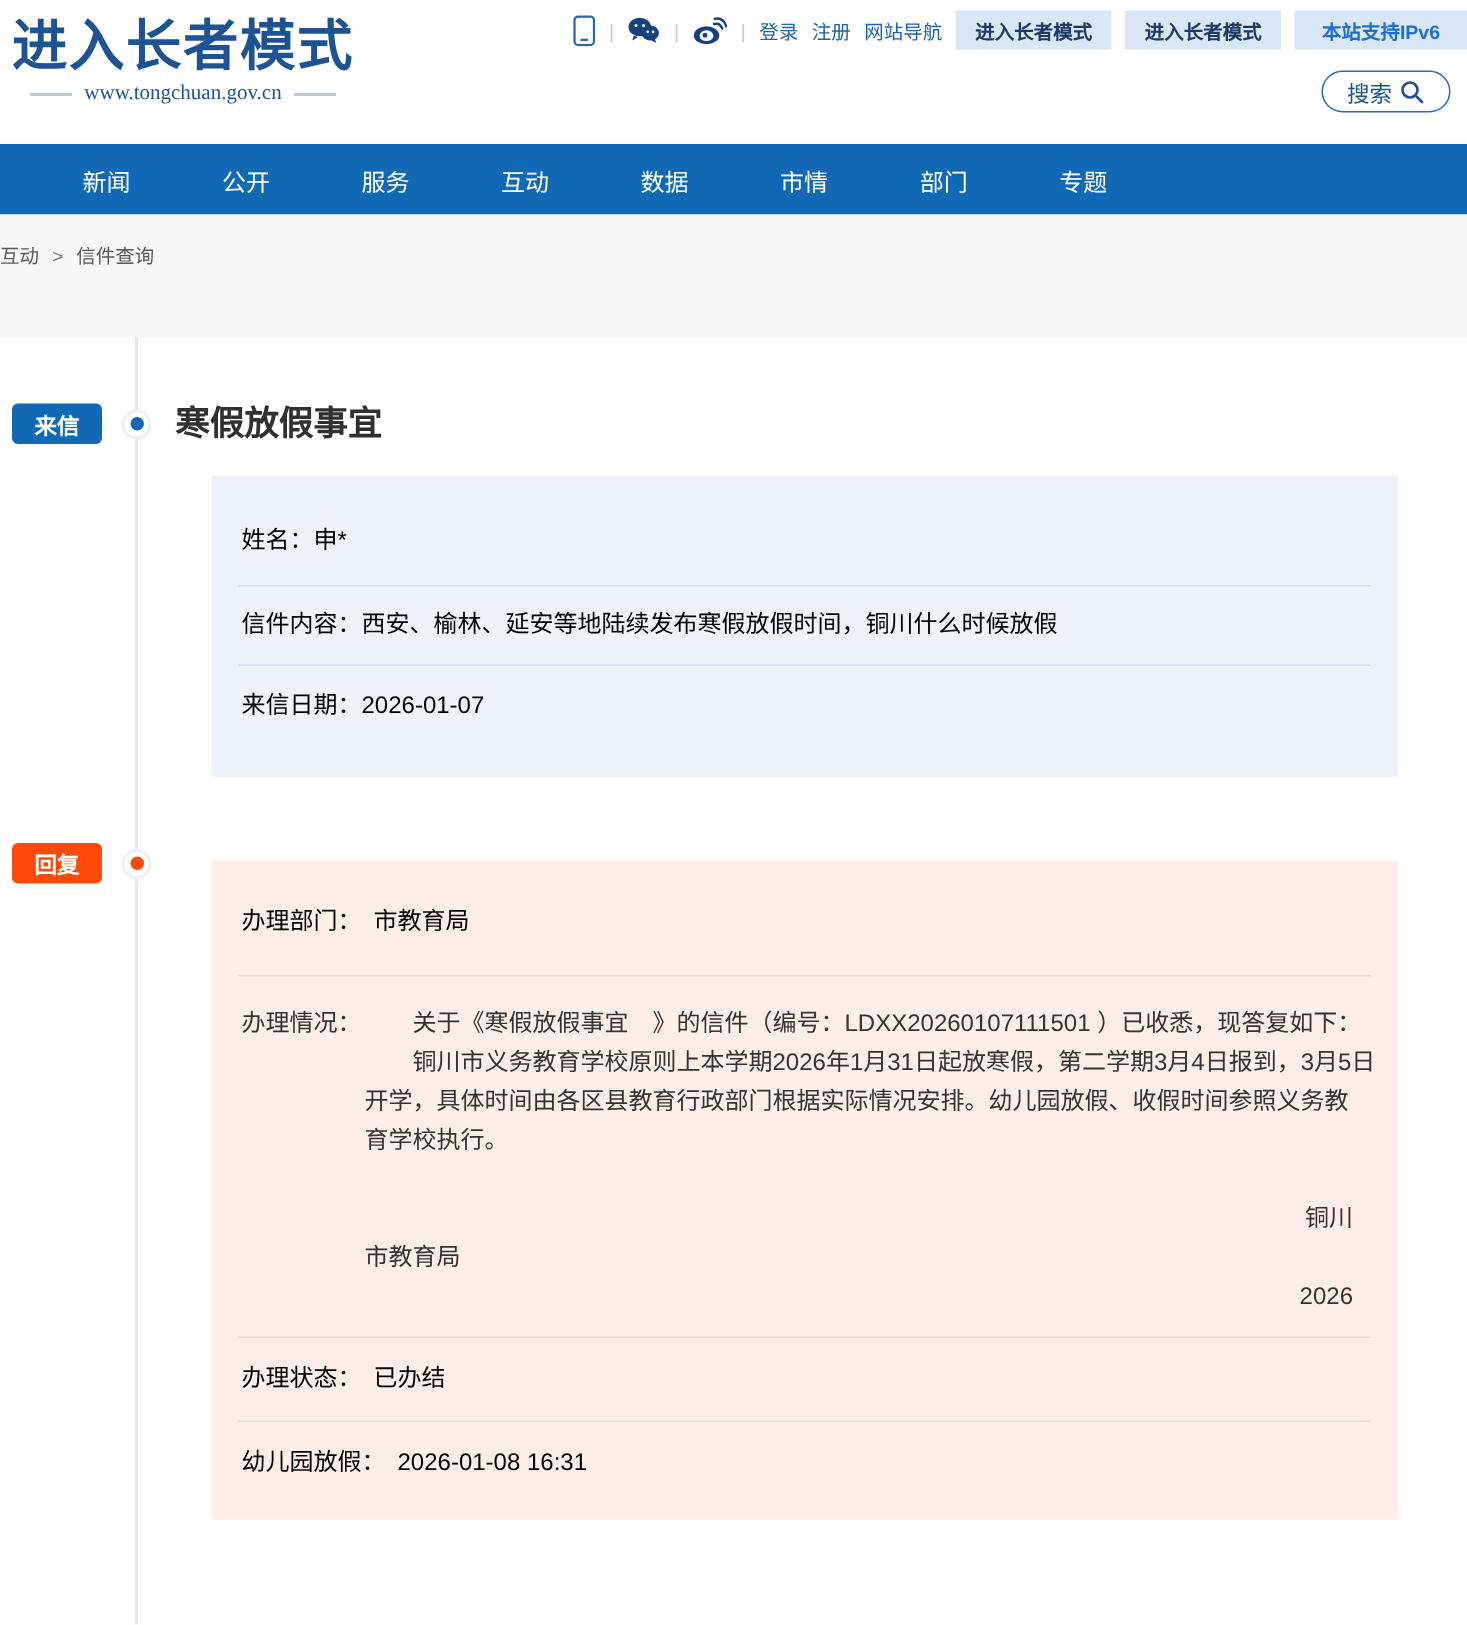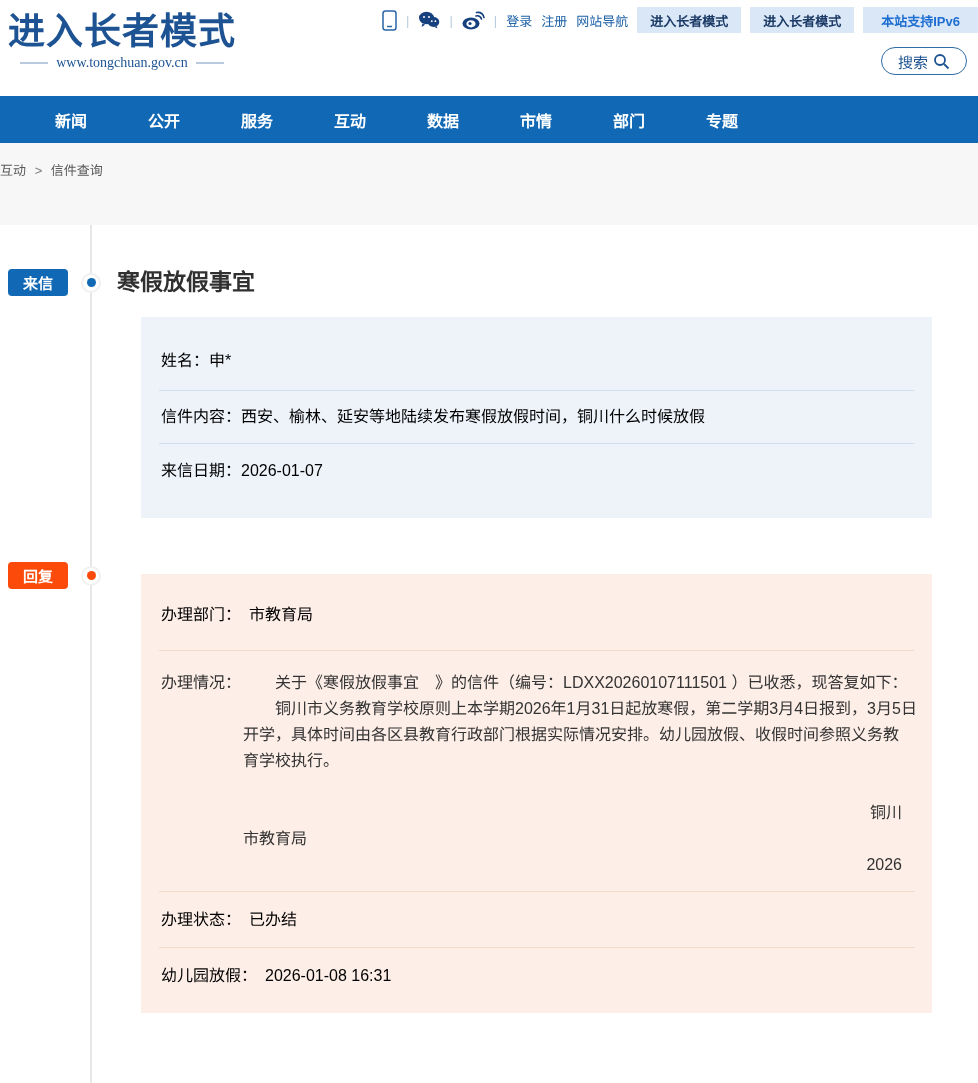--- a/index.html
+++ b/index.html
@@ -44,21 +44,21 @@
   }
   .util-badge.ipv6{color:var(--ipv6_text);font-weight:bold;padding:0 18px;}
   .search-pill{
     margin:14px 11px 0 0;width:86px;height:28px;border-radius:14px;
     border:1.5px solid #2e6da8;background:#fff;display:flex;align-items:center;justify-content:center;gap:5px;
     cursor:pointer;
   }
   .search-pill span{font-size:15px;color:var(--brand_blue);}
   
   .main-nav{height:47px;background:var(--nav_blue);display:flex;align-items:center;padding-left:55px;gap:61px;}
-  .main-nav a{color:#ffffff;font-size:16px;font-weight:bold;text-decoration:none;cursor:pointer;white-space:nowrap;text-align:center;}
+  .main-nav a{color:#ffffff;font-size:16px;font-weight:normal;text-decoration:none;cursor:pointer;white-space:nowrap;text-align:center;}
   
   .crumb-band{height:82px;background:var(--gray_band);padding-top:20px;}
   .crumb-band .crumbs{font-size:13px;color:#595959;line-height:16px;}
   .crumb-band a{color:#595959;text-decoration:none;cursor:pointer;}
   .crumb-sep{margin:0 5px;color:#7a7a7a;}
   
   .content{position:relative;background:#fff;padding:44px 0 21px 0;min-height:858px;}
   .timeline-line{position:absolute;left:90px;top:0;bottom:0;width:2px;background:var(--timeline_gray);}
   .tl-header{position:relative;display:flex;align-items:flex-end;height:27px;}
   .tl-badge{

